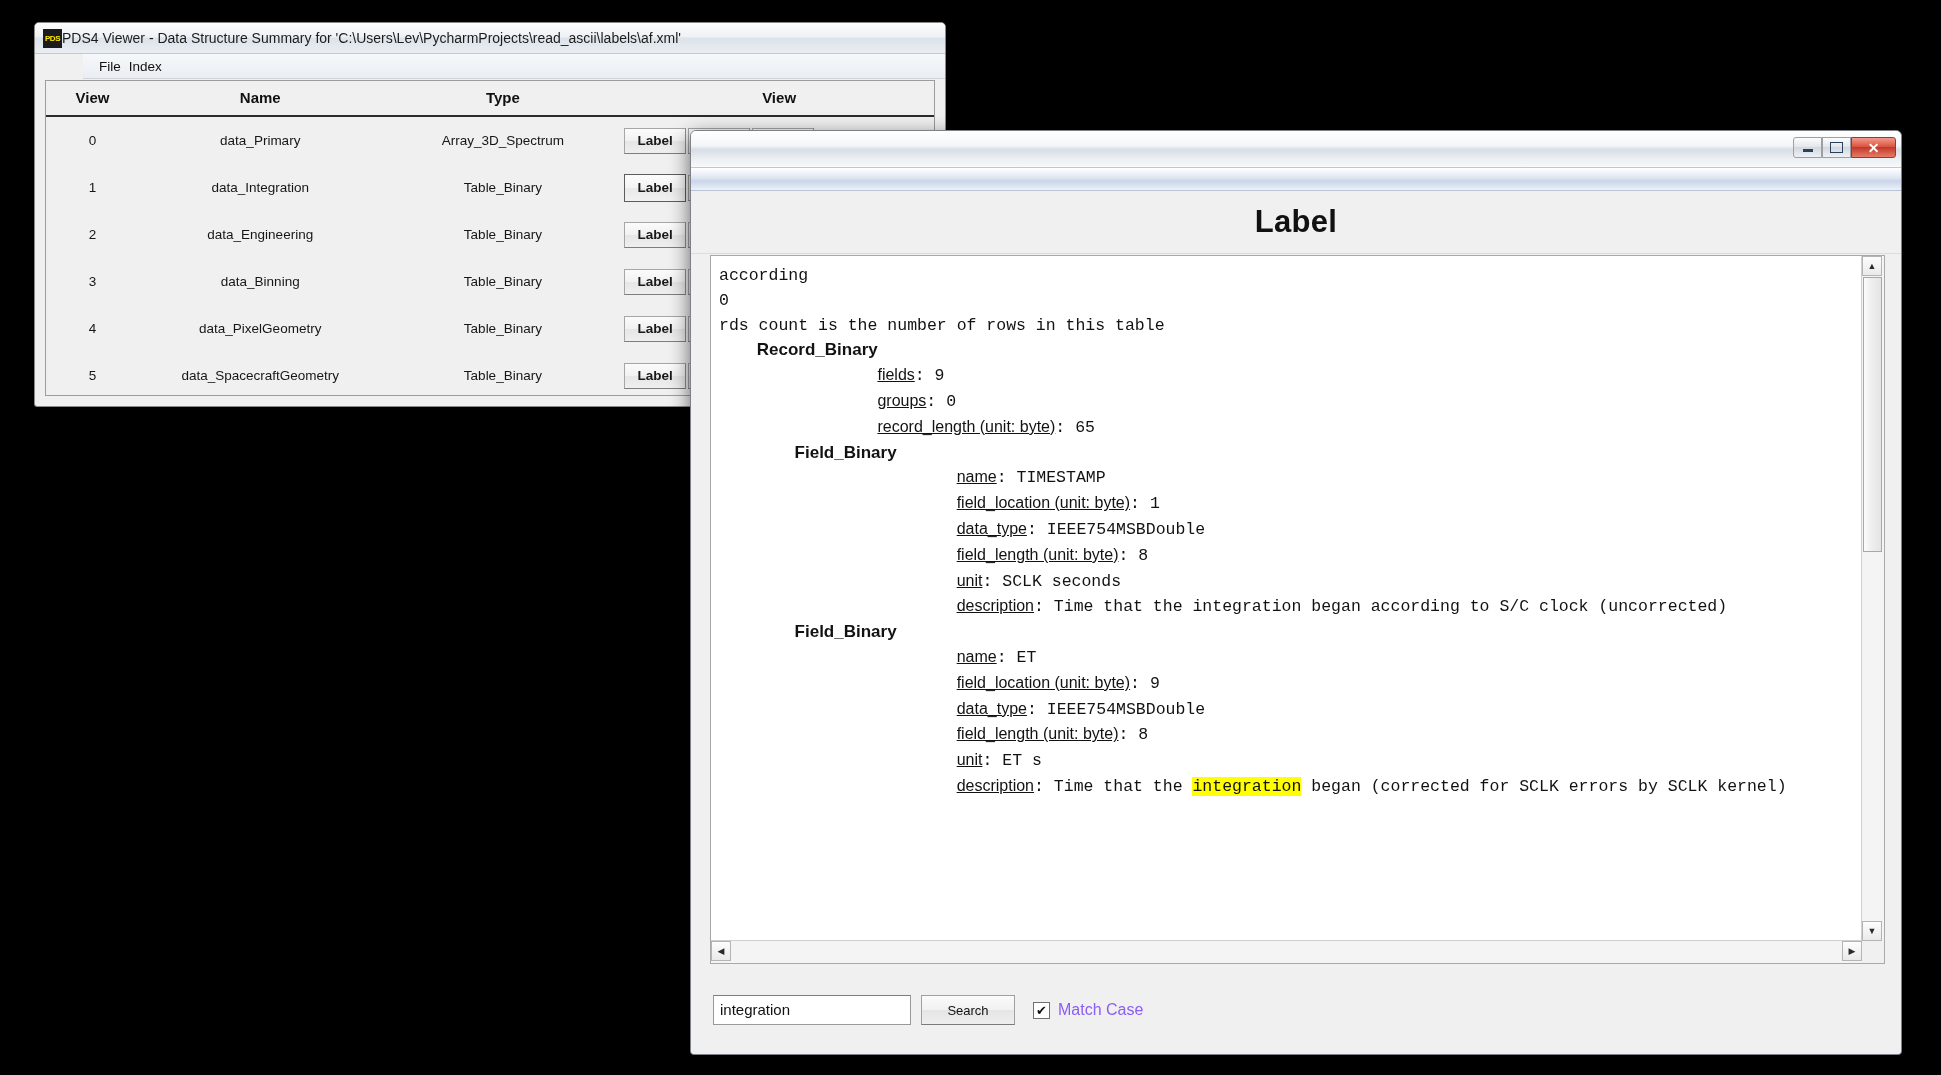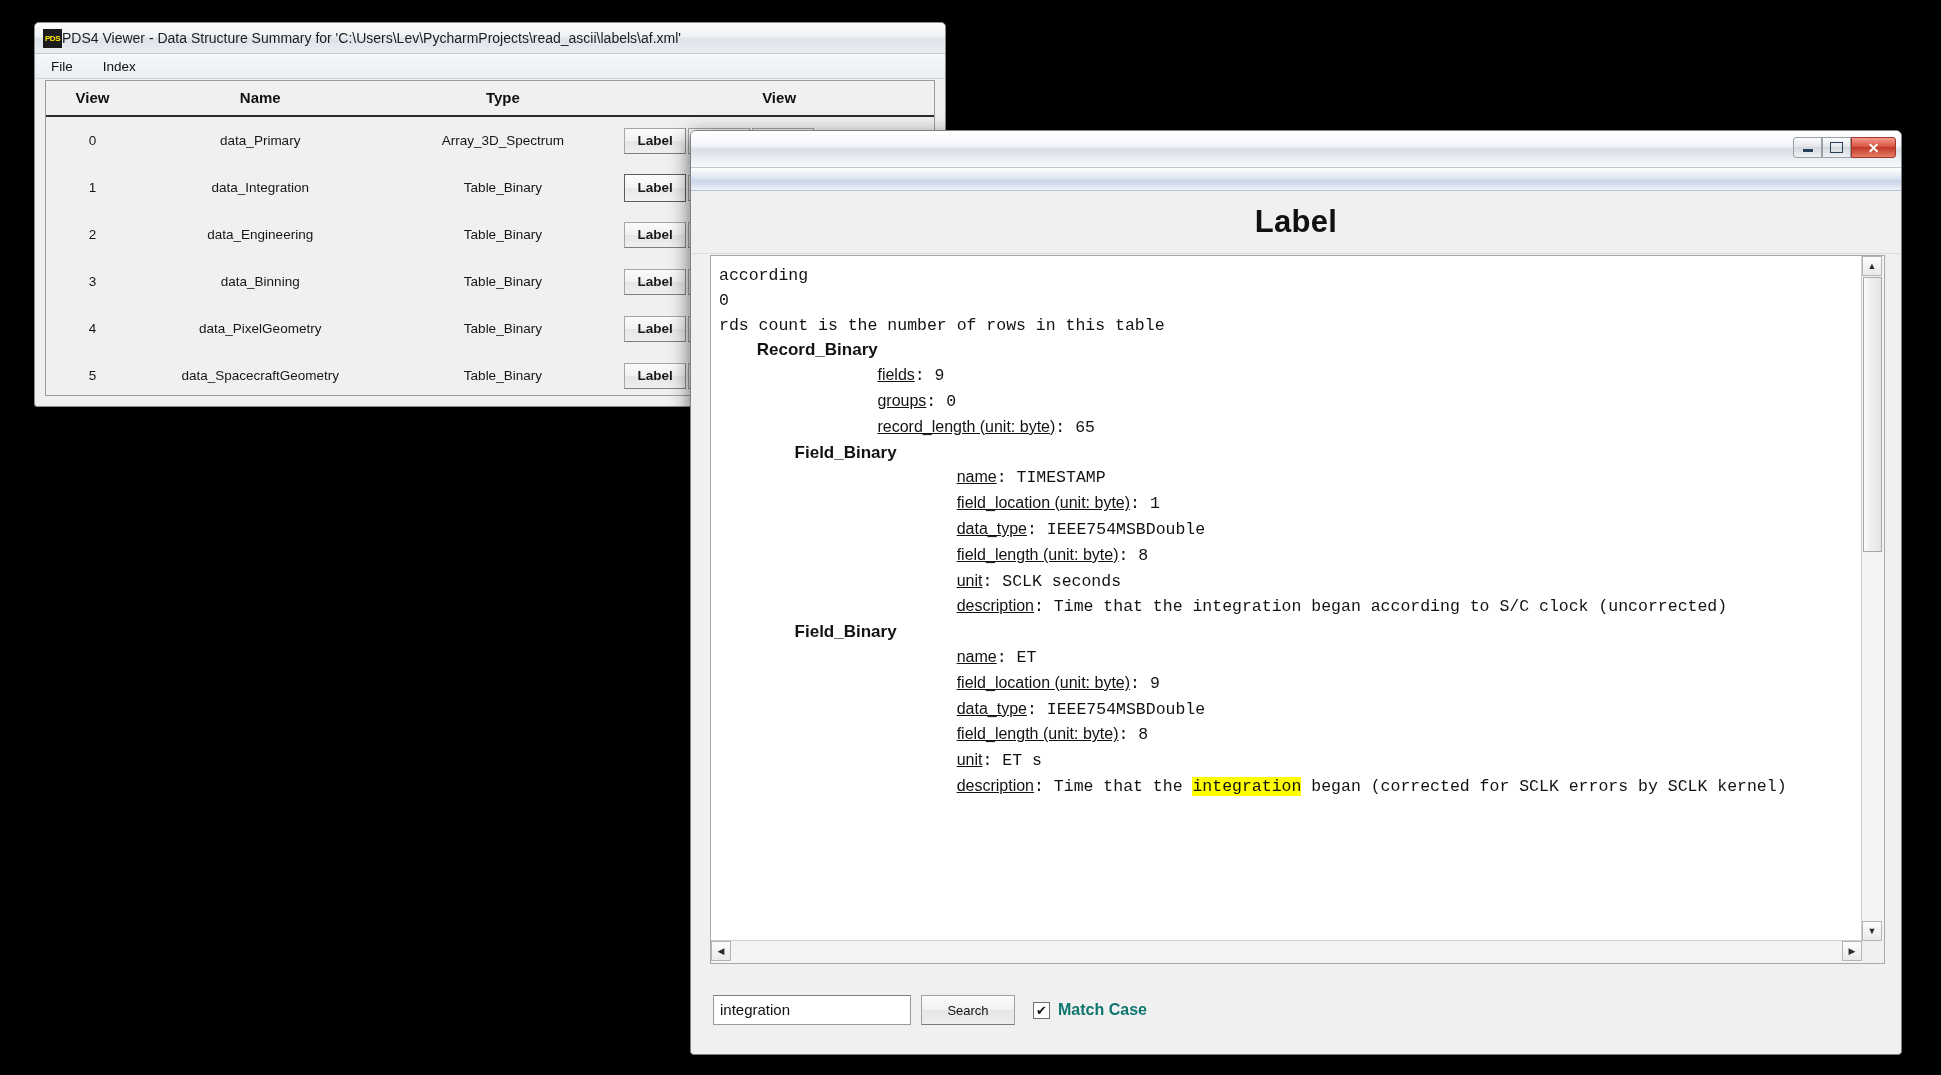--- a/index.html
+++ b/index.html
@@ -86,23 +86,23 @@
   .wb-glyph-min { display:block; width:10px; height:3px; background:#27405e; margin-top:6px; }
   .wb-glyph-max { display:block; width:11px; height:9px; border:1.5px solid #27405e; }
 
   #pds-menubar {
     height: 24px;
     background: linear-gradient(to bottom,#f6f8fa,#eaeef3);
     border-bottom: 1px solid #d0d4d8;
     display: flex;
     align-items: center;
     padding-left: 12px;
-    gap: 22px;
     font-size: 13.5px;
     color: #111;
+    margin-left: 48px;
   }
   .menu-item { padding: 1px 4px; cursor: default; }
 
   #pds-body {
     position: absolute;
     left: 10px; right: 10px;
     top: 57px; bottom: 10px;
     background: #f0f0f0;
     border: 1px solid #9c9c9c;
     box-sizing: border-box;
@@ -307,21 +307,21 @@
     margin-left: 8px;
   }
   .chk {
     width: 17px; height: 17px;
     background: #fff;
     border: 1px solid #6f6f6f;
     display: flex; align-items: center; justify-content: center;
     font-size: 13px; color: #111; line-height: 1;
     box-sizing: border-box;
   }
-  #matchcase-label { font-size: 16px; color: #0f766e; font-weight: bold; }
+  #matchcase-label { font-size: 16px; color: #8b5cf6; }
 
   #label-bottom-strip {
     position: absolute;
     left: 0; right: 0; bottom: 0; height: 18px;
     background: #f0f0f0;
     border-radius: 0 0 4px 4px;
   }
 </style>
 </head>
 <body>

